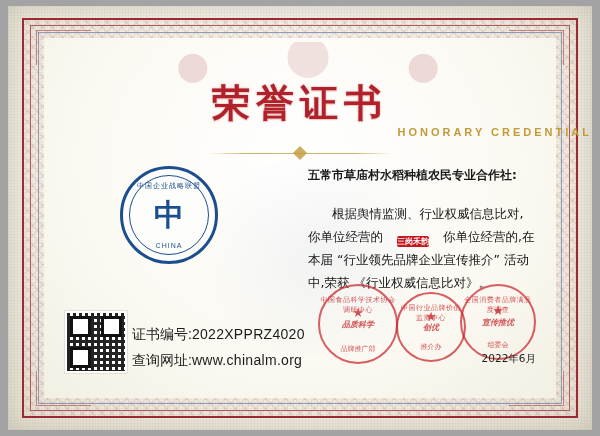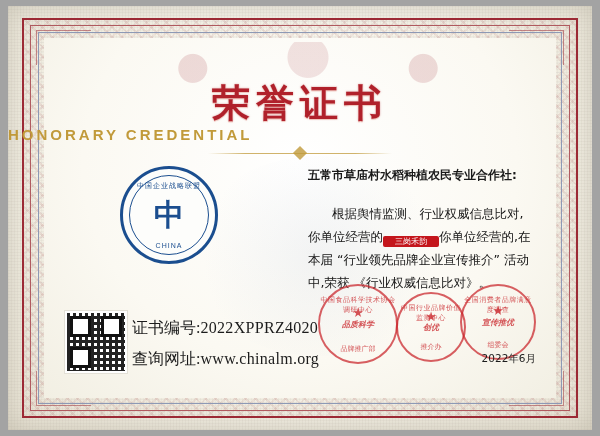--- a/index.html
+++ b/index.html
@@ -59,22 +59,22 @@
       radial-gradient(circle at 82% 60%, rgba(156,42,53,.16) 0 14px, rgba(255,255,255,0) 15px);
   }
   .title{
     position:absolute;left:0;right:0;top:72px;text-align:center;
     font-family:"DejaVu Sans", sans-serif;
     font-size:38px;font-weight:bold;letter-spacing:6px;
     color:#b0212b;
     text-shadow:0 1px 0 #f1c9c0, 0 0 2px rgba(176,33,43,.5);
   }
   .subtitle{
-    position:absolute;left:0;right:0;top:120px;text-align:left;
-    font-size:15px;letter-spacing:3px;color:#c19a3a;font-weight:bold;
+    position:absolute;left:0;right:0;top:120px;text-align:right;
+    font-size:11px;letter-spacing:3px;color:#c19a3a;font-weight:bold;
   }
   .divider{
     position:absolute;left:200px;right:200px;top:140px;height:14px;
     background:
       linear-gradient(90deg, rgba(193,154,58,0) 0%, rgba(193,154,58,.75) 20%, rgba(193,154,58,.75) 80%, rgba(193,154,58,0) 100%);
     background-size:100% 1px;background-repeat:no-repeat;background-position:0 7px;
   }
   .divider:after{
     content:"";position:absolute;left:50%;top:2px;margin-left:-5px;
     width:10px;height:10px;background:#c19a3a;transform:rotate(45deg);opacity:.8;
@@ -116,45 +116,45 @@
     font-size:12px;font-weight:bold;color:#1a1a1a;line-height:1.5;
   }
   .body-text{
     position:absolute;left:300px;top:196px;width:252px;
     font-family:"DejaVu Sans", sans-serif;
     font-size:12.5px;color:#161616;line-height:1.85;text-align:justify;
   }
   .body-text p{margin:0;}
   .body-text .indent{text-indent:24px;}
   .mini-logo{
-    display:inline-block;vertical-align:-3px;margin:0 0;
-    padding:0 12px;border-radius:2px;background:#c4161c;color:#fff;
-    font-size:8px;line-height:11px;font-weight:normal;
+    display:inline-block;vertical-align:-3px;margin:0 14px;
+    padding:0 0;border-radius:2px;background:#c4161c;color:#fff;
+    font-size:8px;line-height:11px;font-weight:bold;
   }
 
   
   .qr{
     position:absolute;left:56px;bottom:56px;width:58px;height:58px;
     background:#fff;padding:2px;border:1px solid #e3e0d6;
   }
   .qr .m{
     width:100%;height:100%;
     background-image:
       linear-gradient(90deg,#111 50%,transparent 50%),
       linear-gradient(0deg,#111 50%,transparent 50%);
     background-size:6px 6px, 6px 6px;
     opacity:.92;
   }
   .qr .fp{position:absolute;width:15px;height:15px;border:3px solid #111;background:#fff;}
   .qr .fp.a{left:5px;top:5px;}
   .qr .fp.b{right:5px;top:5px;}
   .qr .fp.c{left:5px;bottom:5px;}
   .footer-lines{
-    position:absolute;left:124px;bottom:56px;font-size:16px;color:#1c1c1c;
-    font-family:Liberation Serif, serif;line-height:1.9;
+    position:absolute;left:124px;bottom:56px;font-size:14px;color:#1c1c1c;
+    font-family:Liberation Sans, sans-serif;line-height:1.9;
   }
   .footer-lines .val{letter-spacing:.3px;}
 
   
   .stamp{
     position:absolute;border-radius:50%;
     border:2px solid rgba(200,30,36,.78);
     color:rgba(200,30,36,.85);
     text-align:center;
     font-family:"DejaVu Sans", sans-serif;

